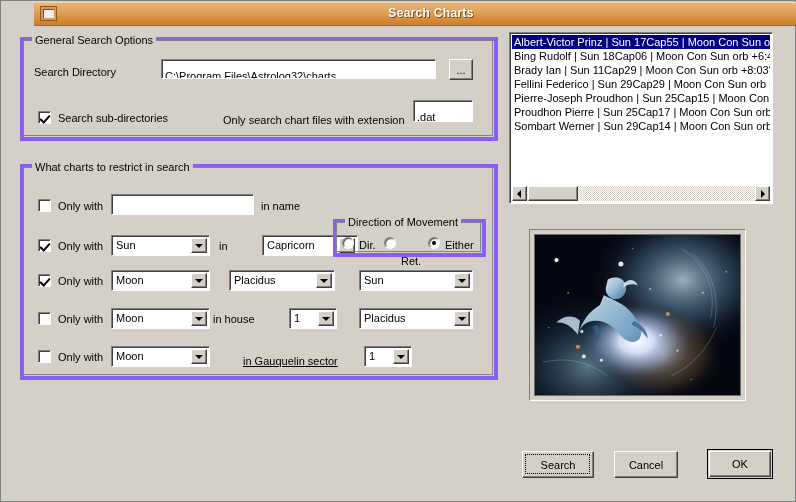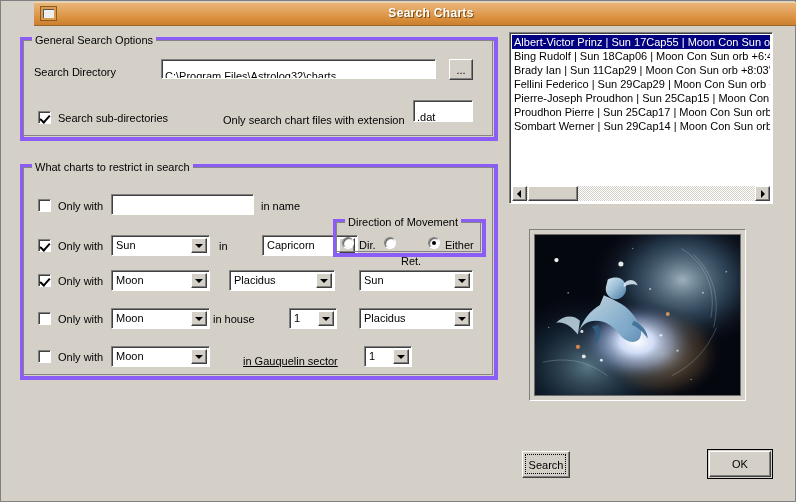--- a/index.html
+++ b/index.html
@@ -580,19 +580,20 @@
                    C36 58 28 52 18 52 C8 52 2 58 0 66 C4 52 12 42 22 36 Z" fill="url(#goat)" opacity="0.88"></path>
           <path d="M0 66 C-6 58 -14 52 -22 54 C-14 46 -4 46 2 52 Z" fill="#cfe7f5" opacity="0.8"></path>
           <path d="M46 14 C52 8 58 10 60 16 C56 14 50 14 46 18 Z" fill="#dff0fb" opacity="0.85"></path>
           <path d="M56 52 C64 56 70 62 70 70 C66 64 60 58 54 56 Z" fill="#3c6f96" opacity="0.9"></path>
           <path d="M20 56 C24 64 22 72 16 76 C20 68 18 62 14 58 Z" fill="#2e5f85" opacity="0.9"></path>
         </g>
       </svg>
     </div>
   </div>
 
-  <div class="btn focus-dotted" style="left:521px; top:450px; width:48px; height:27px;">Search</div>
+  <div class="btn focus-dotted" style="left:521px; top:450px; width:72px; height:27px;">Search</div>
+  <div class="btn" style="left:613px; top:450px; width:64px; height:27px;">Cancel</div>
   <div class="btn default-btn" style="left:706px; top:448px; width:66px; height:30px;">
     <span class="inner"></span>
     <span>OK</span>
   </div>
 
 </div>
 
 </body></html>

